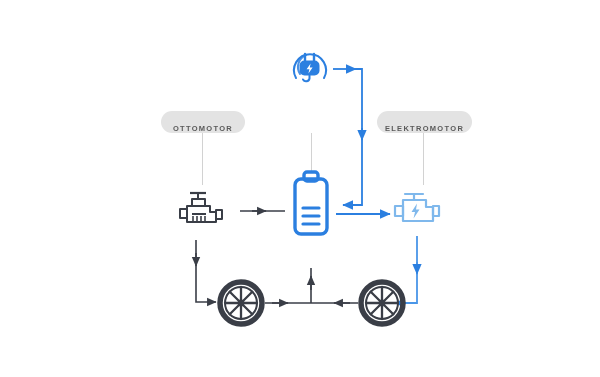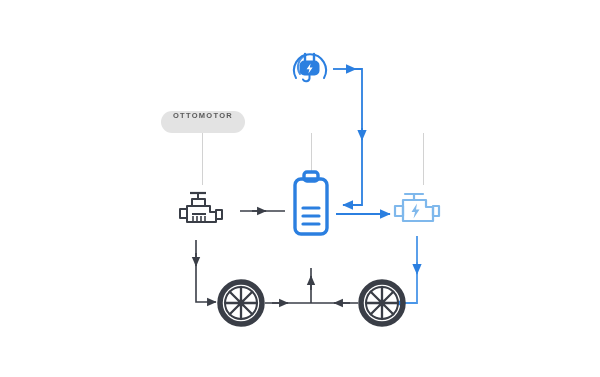--- a/index.html
+++ b/index.html
@@ -7,21 +7,21 @@
        font-family:"Liberation Sans","DejaVu Sans",sans-serif;}
   #stage{position:relative;width:600px;height:377px;background:#ffffff;}
   .node{position:absolute;}
 
   
   .pill{
     position:absolute;
     background:#e3e3e3;
     border-radius:11px;
     height:22px;
-    display:flex;align-items:flex-start;justify-content:center;
+    display:flex;align-items:flex-end;justify-content:center;
     color:#5a5a5a;
     font-size:7.5px;
     letter-spacing:1.3px;
     font-weight:600;
     white-space:nowrap;
     padding:0 10px;
     box-sizing:border-box;
   }
   .stem{position:absolute;width:1px;background:#d2d2d2;}
 
@@ -31,20 +31,23 @@
 </style>
 </head>
 <body>
 
 <div id="stage">
 
   <div class="lbl-hidden">Plug-in-Hybrid Antriebsschema</div>
 
   <div class="pill" style="left:161px;top:111px;width:84px;">
     <span>OTTOMOTOR</span>
+  </div>
+  <div class="pill" style="left:377px;top:111px;width:95px;">
+    <span>ELEKTROMOTOR</span>
   </div>
 
   <div class="stem" style="left:202px;top:133px;height:52px;"></div>
   <div class="stem" style="left:311px;top:133px;height:38px;"></div>
   <div class="stem" style="left:423px;top:133px;height:52px;"></div>
 
   <svg class="layer" viewBox="0 0 600 377">
     <defs>
       <marker id="ah-blue-r" markerWidth="7" markerHeight="7" refX="5.6" refY="3" orient="auto">
         <path d="M0,0.4 L6,3 L0,5.6 Z" fill="#2b7fe0"></path>

